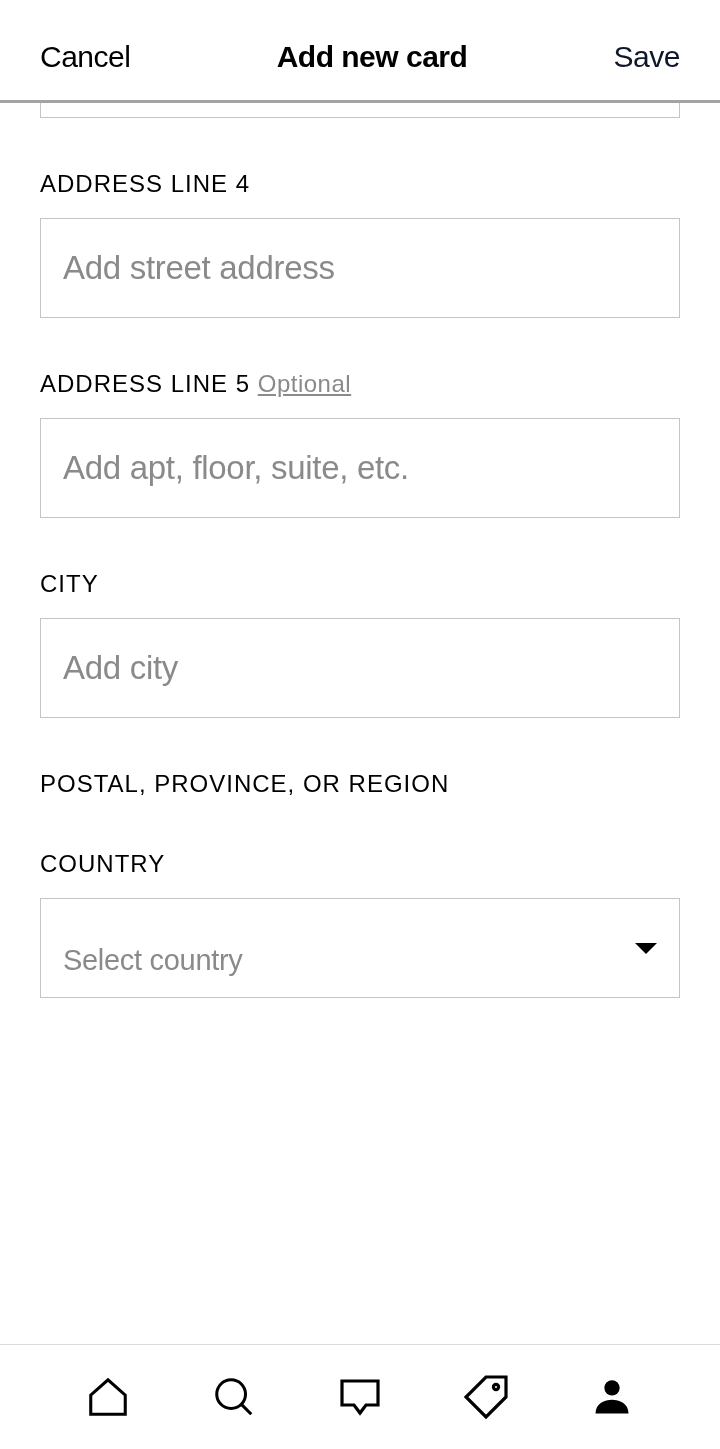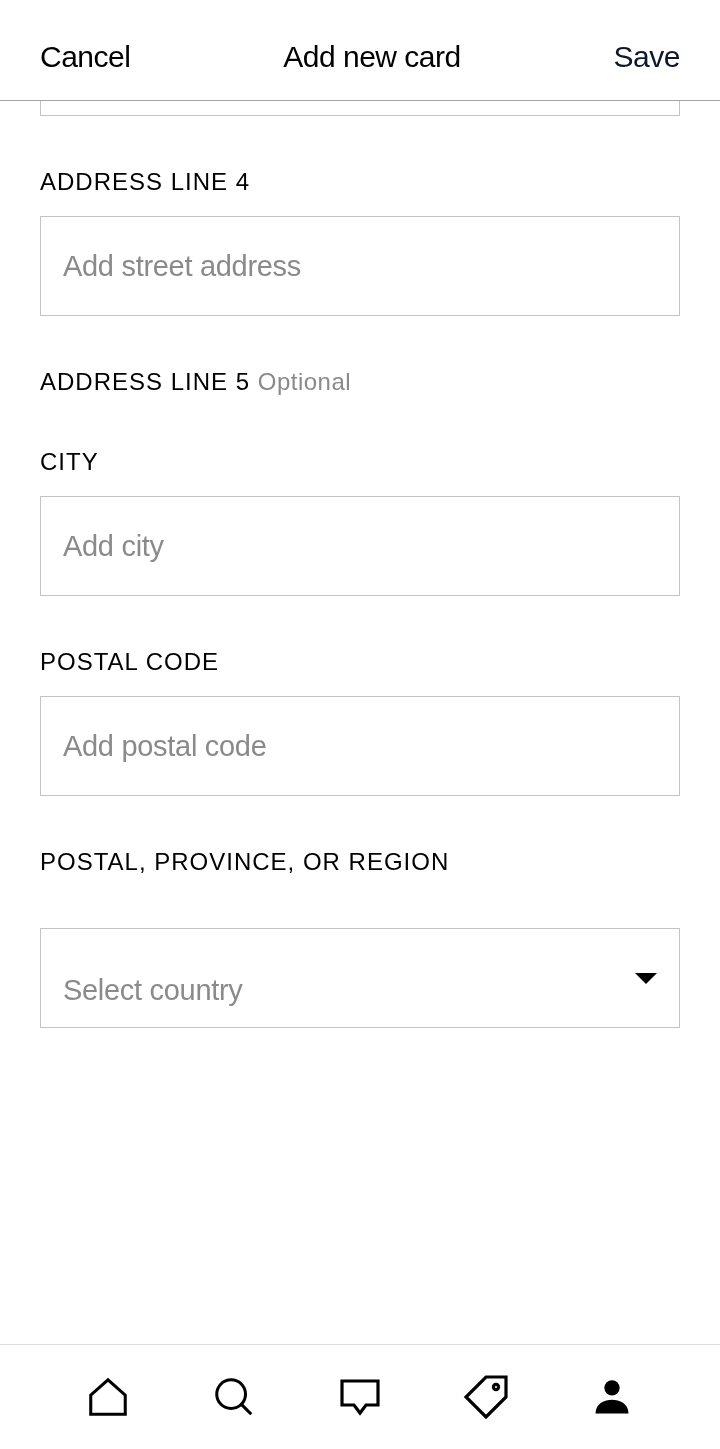--- a/index.html
+++ b/index.html
@@ -14,33 +14,33 @@
       background: #ffffff;
       display: flex;
       flex-direction: column;
       overflow: hidden;
     }
     .header {
       display: flex;
       align-items: center;
       justify-content: space-between;
       padding: 40px 40px 26px 40px;
-      border-bottom: 1px solid #a3a3a3;
+      border-bottom: 3px solid #a3a3a3;
       background: #ffffff;
       flex: none;
     }
     .header-cancel {
       font-size: 30px;
       color: #000000;
       cursor: pointer;
       letter-spacing: -0.5px;
     }
     .header-title {
       font-size: 30px;
-      font-weight: 400;
+      font-weight: 700;
       color: #000000;
       letter-spacing: -0.5px;
     }
     .header-save {
       font-size: 30px;
       color: #0f172a;
       cursor: pointer;
       letter-spacing: -0.5px;
     }
     .content {
@@ -62,27 +62,28 @@
       font-weight: 500;
       letter-spacing: 1px;
       color: #000000;
       margin-bottom: 20px;
       display: block;
     }
     .optional-tag {
       color: #8a8a8a;
       font-weight: 400;
       letter-spacing: 0.5px;
+      text-decoration: underline;
     }
     .field-input {
       width: 100%;
       height: 100px;
       border: 1.5px solid #c4c4c4;
       padding: 0 22px;
-      font-size: 29px;
+      font-size: 33px;
       font-family: inherit;
       color: #000000;
       outline: none;
       letter-spacing: -0.3px;
     }
     .field-input::placeholder {
       color: #8a8a8a;
     }
     .field-select {
       width: 100%;
@@ -145,37 +146,35 @@
   <div class="field-group">
     <label class="field-label">ADDRESS LINE 4</label>
     <input class="field-input" type="text" placeholder="Add street address" style="">
   </div>
 
   <div class="field-group">
     <label class="field-label">
       <span>ADDRESS LINE 5</span>
       <span class="optional-tag">Optional</span>
     </label>
+    <input class="field-input" type="text" placeholder="Add apt, floor, suite, etc." style="">
   </div>
 
   <div class="field-group">
     <label class="field-label">CITY</label>
     <input class="field-input" type="text" placeholder="Add city" style="">
   </div>
 
-  <div class="field-group">
-    <label class="field-label">POSTAL CODE</label>
-    <input class="field-input" type="text" placeholder="Add postal code" style="">
-  </div>
 
   <div class="field-group">
     <label class="field-label">POSTAL, PROVINCE, OR REGION</label>
   </div>
 
   <div class="field-group">
+    <label class="field-label">COUNTRY</label>
     <div class="field-select">
       <span class="select-placeholder">Select country</span>
       <span class="chevron-down"></span>
     </div>
   </div>
 </div>
 
 <div class="bottom-nav">
   <div class="nav-item">
     <svg width="46" height="46" viewBox="0 0 24 24" fill="none" stroke="#000000" stroke-width="1.6">

